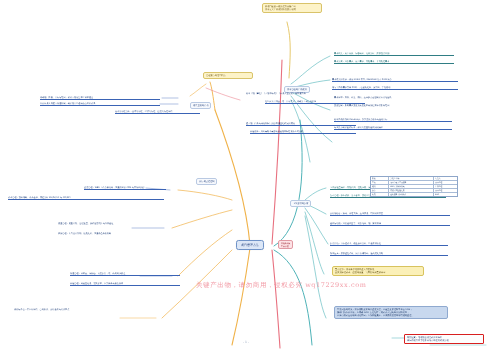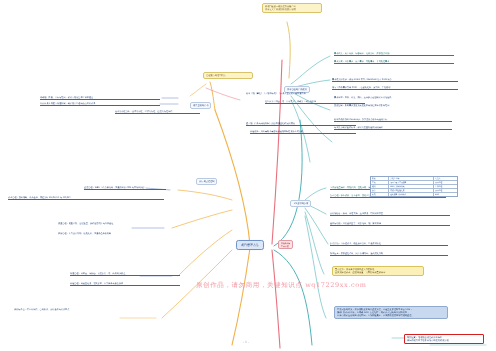--- a/index.html
+++ b/index.html
@@ -201,16 +201,16 @@
       <div class="td" style="width:44px">周报 / 风险登记册</div>
       <div class="td" style="width:22px">项目经理</div>
     </div>
     <div class="tr">
       <div class="td" style="width:16px">收尾</div>
       <div class="td" style="width:44px">验收报告 / 归档清单</div>
       <div class="td" style="width:22px">PMO</div>
     </div>
   </div>
 
-  <div class="watermark" style="left:196px;top:281px;">原创作品，请勿商用，关键知识点 wq17229xx.com</div>
+  <div class="watermark" style="left:196px;top:281px;">关键产出物，请勿商用，侵权必究 wq17229xx.com</div>
   <div class="footer" style="left:243px;top:340px;">- 1 -</div>
 
 </div>
 
 </body></html>

